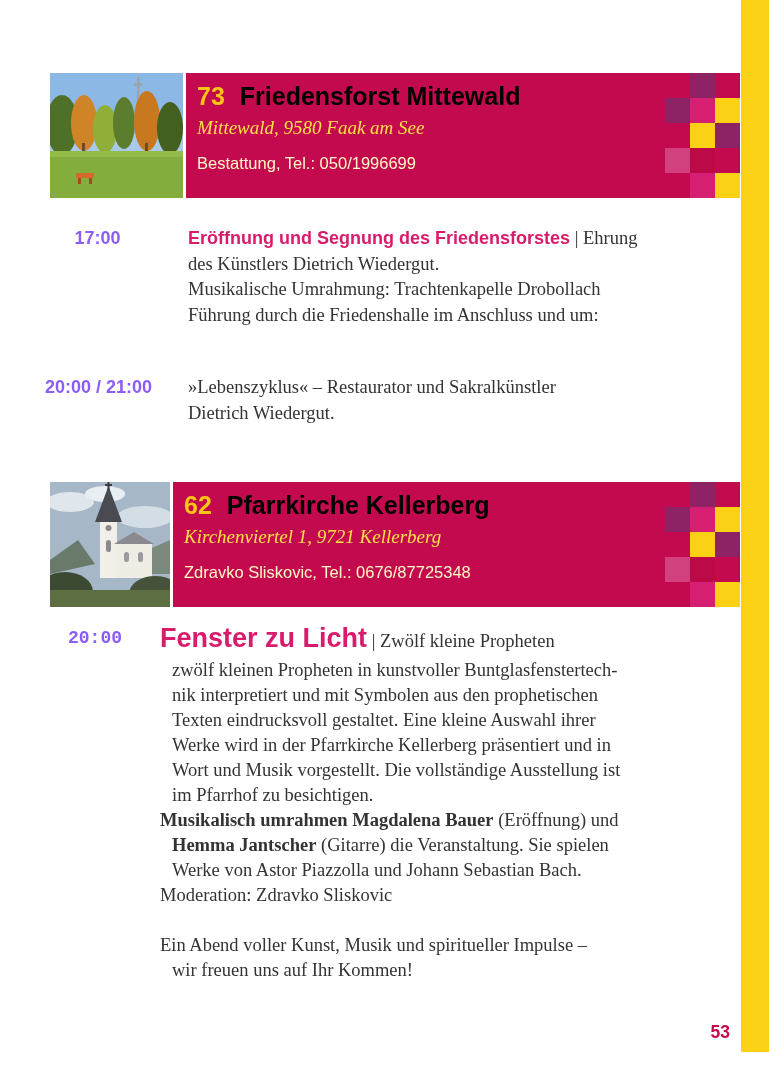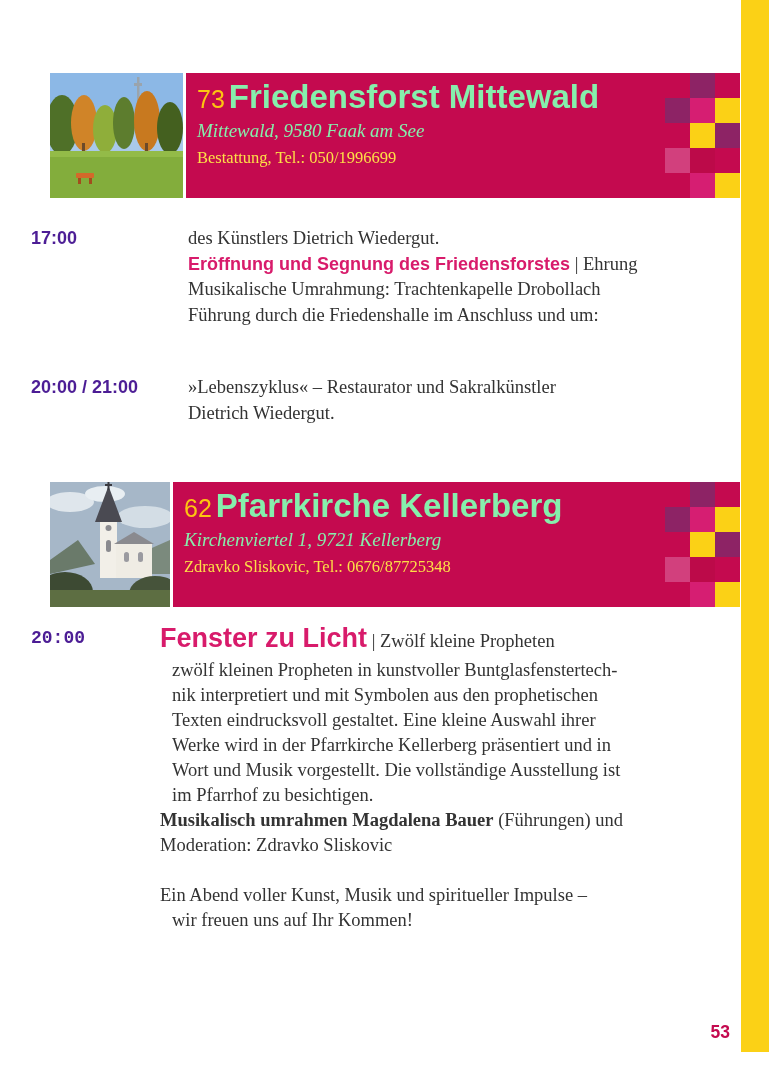--- a/index.html
+++ b/index.html
@@ -14,35 +14,35 @@
   
   .card { position:absolute; left:50px; width:690px; height:125px; }
   .photo { position:absolute; left:0; top:0; height:125px; overflow:hidden; }
   .photo svg { display:block; width:100%; height:100%; }
   .card1 .photo { width:133px; }
   .card2 .photo { width:120px; }
   .panel { position:absolute; top:0; right:0; bottom:0; background:#c40a4f; box-sizing:border-box; padding:9px 0 0 11px; }
   .card1 .panel { left:136px; }
   .card2 .panel { left:123px; }
   .vline1 { white-space:nowrap; line-height:29px; }
-  .v-num  { font-family:"Liberation Sans",sans-serif; font-weight:400; font-size:25px; color:#fcc511; margin-right:4px; }
-  .v-name { font-family:"Liberation Sans",sans-serif; font-weight:700; font-size:33px; color:#86efac; }
-  .v-addr { font-style:italic; font-size:19px; color:#86efac; line-height:24px; margin-top:2px; white-space:nowrap; }
-  .v-contact { font-family:Liberation Serif, serif; font-size:16.5px; color:#fde047; line-height:22px; margin-top:4px; white-space:nowrap; }
+  .v-num  { font-family:"Liberation Sans",sans-serif; font-weight:700; font-size:25px; color:#fcc511; margin-right:15px; }
+  .v-name { font-family:"Liberation Sans",sans-serif; font-weight:700; font-size:25px; color:#000000; }
+  .v-addr { font-style:italic; font-size:19px; color:#fde047; line-height:24px; margin-top:2px; white-space:nowrap; }
+  .v-contact { font-family:Liberation Sans, sans-serif; font-size:16.5px; color:#fef9c3; line-height:22px; margin-top:12px; white-space:nowrap; }
 
   
   .mosaic { position:absolute; top:0; right:0; width:75px; height:125px; }
   .mcell { position:absolute; }
 
   
   .event { position:absolute; left:0; width:769px; }
   .event .time {
-    position:absolute; left:31px; width:105px; text-align:left;
+    position:absolute; left:45px; width:105px; text-align:center;
     font-family:"Liberation Sans",sans-serif; font-weight:700; font-size:18px;
-    color:#4c1d95; line-height:25.5px; white-space:nowrap;
+    color:#8b5cf6; line-height:25.5px; white-space:nowrap;
   }
   .event .body { position:absolute; left:188px; width:545px; }
   .tline { line-height:25.5px; white-space:nowrap; font-size:18.5px; color:#333333; }
   .tline.ind { padding-left:12px; }
   .tline.blank { min-height:25.5px; }
 
   .seg-title { font-family:"Liberation Sans",sans-serif; font-weight:700; font-size:18px; color:#d81b6b; }
   .seg-plain { }
   .seg-bold  { font-weight:700; }
   .seg-feature { font-family:"Liberation Sans",sans-serif; font-weight:700; font-size:27px; color:#d81b6b; }
@@ -106,22 +106,22 @@
           <div class="mcell" style="left: 25px; top: 75px; width: 25px; height: 25px; background: rgb(188, 10, 73);"></div>
           <div class="mcell" style="left: 25px; top: 100px; width: 25px; height: 25px; background: rgb(214, 30, 114);"></div>
           <div class="mcell" style="left: 50px; top: 100px; width: 25px; height: 25px; background: rgb(251, 209, 22);"></div>
         </div>
     </div>
   </section>
 
   <div class="event" style="top:226px">
     <div class="time">17:00</div>
     <div class="body">
+        <div class="tline"><span class="seg-title">Eröffnung und Segnung des Friedensforstes</span><span class="seg-plain"> | Ehrung</span></div>
         <div class="tline"><span class="seg-plain">des Künstlers Dietrich Wiedergut.</span></div>
-        <div class="tline"><span class="seg-title">Eröffnung und Segnung des Friedensforstes</span><span class="seg-plain"> | Ehrung</span></div>
         <div class="tline"><span class="seg-plain">Musikalische Umrahmung: Trachtenkapelle Drobollach</span></div>
         <div class="tline"><span class="seg-plain">Führung durch die Friedenshalle im Anschluss und um:</span></div>
       </div>
   </div>
 
   <div class="event" style="top:375px">
     <div class="time">20:00 / 21:00</div>
     <div class="body">
         <div class="tline"><span class="seg-plain">»Lebenszyklus« – Restaurator und Sakralkünstler</span></div>
         <div class="tline"><span class="seg-plain">Dietrich Wiedergut.</span></div>
@@ -176,21 +176,23 @@
   <div class="event feature" style="top:622px">
     <div class="time">20:00</div>
     <div class="body">
         <div class="tline"><span class="seg-feature">Fenster zu Licht</span><span class="seg-plain"> | Zwölf kleine Propheten</span></div>
         <div class="tline ind"><span class="seg-plain">zwölf kleinen Propheten in kunstvoller Buntglasfenstertech-</span></div>
         <div class="tline ind"><span class="seg-plain">nik interpretiert und mit Symbolen aus den prophetischen</span></div>
         <div class="tline ind"><span class="seg-plain">Texten eindrucksvoll gestaltet. Eine kleine Auswahl ihrer</span></div>
         <div class="tline ind"><span class="seg-plain">Werke wird in der Pfarrkirche Kellerberg präsentiert und in</span></div>
         <div class="tline ind"><span class="seg-plain">Wort und Musik vorgestellt. Die vollständige Ausstellung ist</span></div>
         <div class="tline ind"><span class="seg-plain">im Pfarrhof zu besichtigen.</span></div>
-        <div class="tline"><span class="seg-bold">Musikalisch umrahmen Magdalena Bauer</span><span class="seg-plain"> (Führungen) und</span></div>
+        <div class="tline"><span class="seg-bold">Musikalisch umrahmen Magdalena Bauer</span><span class="seg-plain"> (Eröffnung) und</span></div>
+        <div class="tline ind"><span class="seg-bold">Hemma Jantscher</span><span class="seg-plain"> (Gitarre) die Veranstaltung. Sie spielen</span></div>
+        <div class="tline ind"><span class="seg-plain">Werke von Astor Piazzolla und Johann Sebastian Bach.</span></div>
         <div class="tline"><span class="seg-plain">Moderation: Zdravko Sliskovic</span></div>
         <div class="tline blank">&nbsp;</div>
         <div class="tline"><span class="seg-plain">Ein Abend voller Kunst, Musik und spiritueller Impulse –</span></div>
         <div class="tline ind"><span class="seg-plain">wir freuen uns auf Ihr Kommen!</span></div>
       </div>
   </div>
 
   <div class="pagenum">53</div>
 
 </div>

